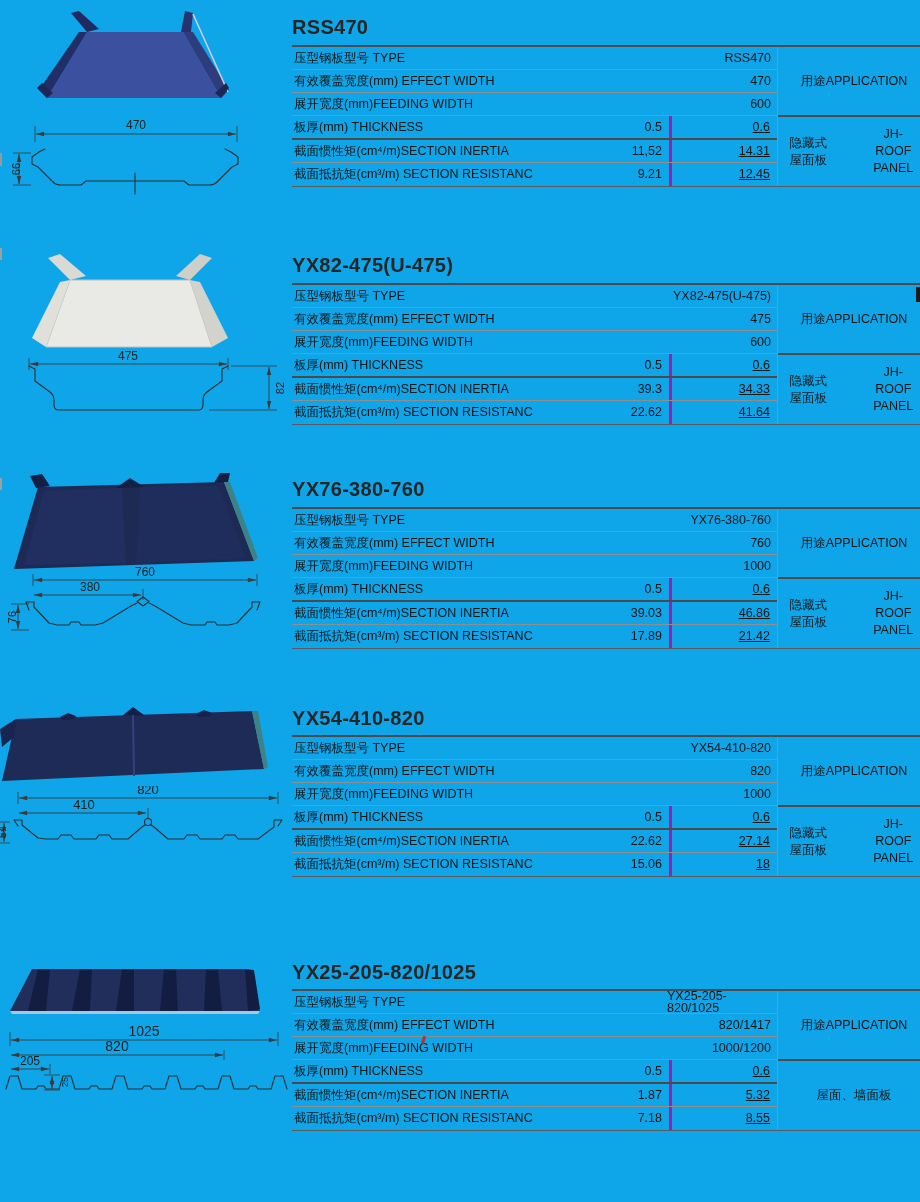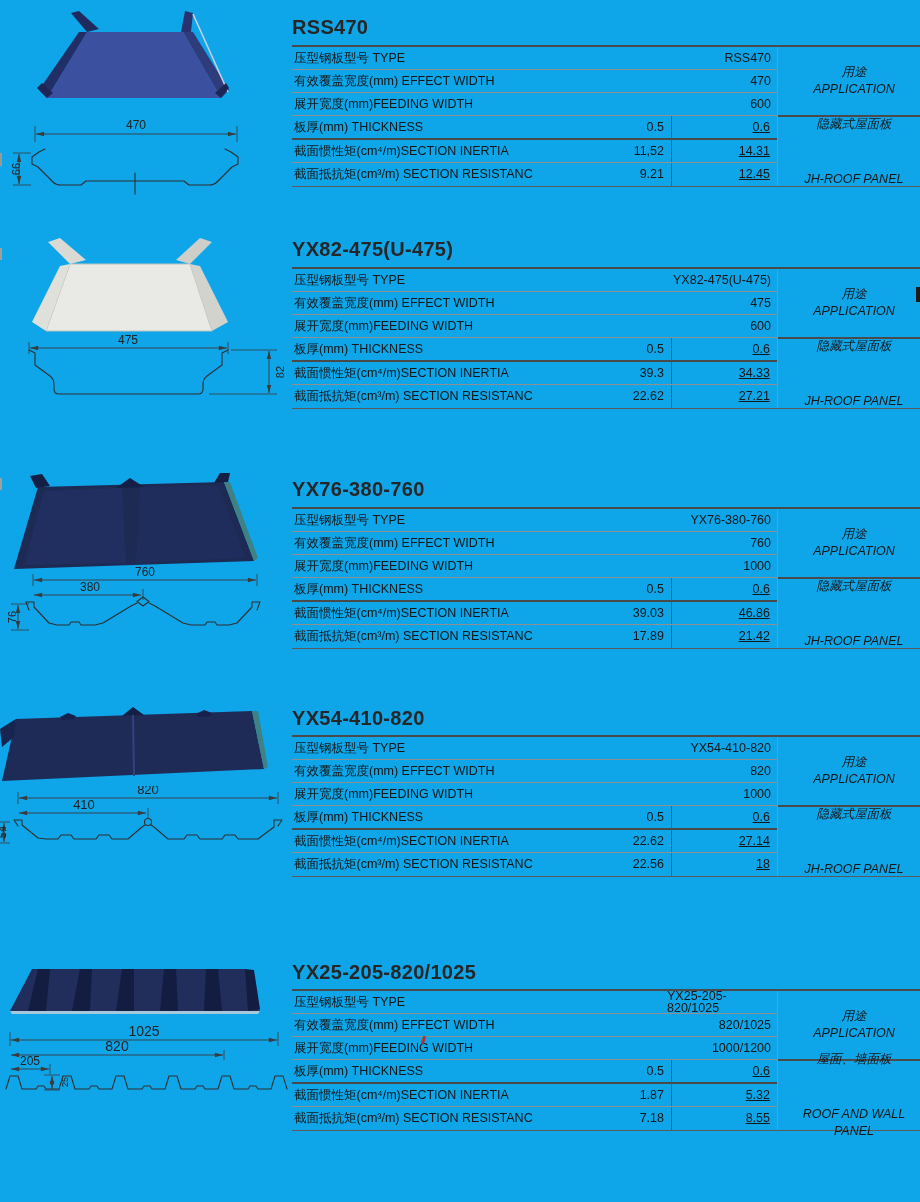--- a/index.html
+++ b/index.html
@@ -11,25 +11,25 @@
   
   .spec{left:292px;width:628px;height:139px;border-top:2px solid #4a4a4a;border-bottom:1px solid #5a5a5a;}
   .rows{position:absolute;left:0;top:0;width:485px;}
   .row{display:flex;align-items:stretch;height:23px;border-bottom:1px solid #8f8f8f;box-sizing:border-box;
        font-size:12.5px;line-height:1;}
   .row.mid{height:24px;border-bottom:2px solid #4a4a4a;}
   .row.last{height:23px;border-bottom:none;}
   .lab{flex:1;display:flex;align-items:center;padding-left:2px;white-space:nowrap;overflow:hidden;}
   .val{width:110px;display:flex;align-items:center;justify-content:flex-end;padding-right:6px;box-sizing:border-box;}
   .c1{width:105px;display:flex;align-items:center;justify-content:flex-end;padding-right:7px;box-sizing:border-box;
-      border-right:1px solid #a21caf;}
+      border-right:3px solid #a21caf;}
   .c2{width:105px;display:flex;align-items:center;justify-content:flex-end;padding-right:7px;box-sizing:border-box;text-decoration:underline;}
   .app{position:absolute;left:485px;top:0;width:142px;height:139px;border-left:1px solid #8f8f8f;}
-  .appcell{height:70px;display:flex;flex-direction:column;align-items:center;justify-content:center;
-           font-size:12.5px;line-height:1.35;box-sizing:border-box;border-bottom:2px solid #4a4a4a;padding-left:10px;text-align:center;font-style:italic;}
+  .appcell{height:70px;display:flex;flex-direction:row;align-items:center;justify-content:center;
+           font-size:12.5px;line-height:1.35;box-sizing:border-box;border-bottom:2px solid #4a4a4a;padding-left:10px;text-align:center;}
   .appcell.b{height:69px;border-bottom:none;gap:38px;}
   
   .cs text{fill:#222;font-family:"Liberation Sans","DejaVu Sans",sans-serif;}
   .cs .ext{stroke:#3b3b3b;stroke-width:.8;}
   .cs .dim{stroke:#3b3b3b;stroke-width:.9;}
   .cs .pr{stroke:#303030;stroke-width:1.1;fill:none;stroke-linejoin:round;stroke-linecap:round;}
   .art{position:absolute;}
 </style>
 </head>
 <body>
@@ -104,21 +104,21 @@
     <text x="131" y="17" text-anchor="middle" font-size="12">470</text>
     <line class="ext" x1="8" y1="41" x2="26" y2="41"></line>
     <line class="ext" x1="8" y1="73" x2="26" y2="73"></line>
     <line class="dim" x1="14" y1="42" x2="14" y2="72" marker-start="url(#arr)" marker-end="url(#arr)"></line>
     <text transform="rotate(-90)" x="-57" y="15" text-anchor="middle" font-size="11">66</text>
     <path class="pr" d="M40,37 L34,40 L27,45 L27,52 L33,55 L48,70 Q51,73 56,73 L76,73 L81,69 L179,69 L184,73 L204,73 Q209,73 212,70 L227,55 L233,52 L233,45 L226,40 L220,37"></path>
     <line class="pr" x1="130" y1="61" x2="130" y2="82"></line>
   </svg>
 </div>
 
-<div class="sec" style="top:234px;height:185px">
+<div class="sec" style="top:250px;height:185px">
   <svg class="photo" style="left:8px;top:2px;width:245px;height:105px" viewBox="0 0 245 105">
     <polygon stroke="#c2c2bc" points="62,28 182,28 204,95 38,95" fill="#e9e9e5"></polygon>
     <polygon fill="#dadad5" points="62,28 40,6 52,2 78,24"></polygon>
     <polygon fill="#cfcfca" points="168,24 192,2 204,6 182,28"></polygon>
     <polygon fill="#e0e0db" points="52,30 62,28 38,95 24,86"></polygon>
     <polygon fill="#d3d3ce" points="182,28 192,30 220,86 204,95"></polygon>
   </svg>
   <h2 class="title" style="top:4px">YX82-475(U-475)</h2>
   <div class="spec" style="top:33px">
     <div class="rows">
@@ -140,21 +140,21 @@
         <span class="c2">0.6</span>
       </div>
       <div class="row">
         <span class="lab">截面惯性矩(cm⁴/m)SECTION INERTIA</span>
         <span class="c1">39.3</span>
         <span class="c2">34.33</span>
       </div>
       <div class="row last">
         <span class="lab">截面抵抗矩(cm³/m) SECTION RESISTANC</span>
         <span class="c1">22.62</span>
-        <span class="c2">27.21</span>
+        <span class="c2">41.64</span>
       </div>
     </div>
     <div class="app">
       <div class="appcell">
         <div>用途</div>
         <div>APPLICATION</div>
       </div>
       <div class="appcell b">
         <div>隐藏式屋面板</div>
         <div>JH-ROOF PANEL</div>
@@ -274,21 +274,21 @@
         <span class="c1">0.5</span>
         <span class="c2">0.6</span>
       </div>
       <div class="row">
         <span class="lab">截面惯性矩(cm⁴/m)SECTION INERTIA</span>
         <span class="c1">22.62</span>
         <span class="c2">27.14</span>
       </div>
       <div class="row last">
         <span class="lab">截面抵抗矩(cm³/m) SECTION RESISTANC</span>
-        <span class="c1">22.56</span>
+        <span class="c1">15.06</span>
         <span class="c2">18</span>
       </div>
     </div>
     <div class="app">
       <div class="appcell">
         <div>用途</div>
         <div>APPLICATION</div>
       </div>
       <div class="appcell b">
         <div>隐藏式屋面板</div>
@@ -327,21 +327,21 @@
   </svg>
   <h2 class="title" style="top:5px">YX25-205-820/1025</h2>
   <div class="spec" style="top:33px">
     <div class="rows">
       <div class="row">
         <span class="lab">压型钢板型号 TYPE</span>
         <span class="val">YX25-205-820/1025</span>
       </div>
       <div class="row">
         <span class="lab">有效覆盖宽度(mm) EFFECT WIDTH</span>
-        <span class="val">820/1025</span>
+        <span class="val">820/1417</span>
       </div>
       <div class="row">
         <span class="lab">展开宽度(mm)FEEDING WIDTH</span>
         <span class="val">1000/1200</span>
       </div>
       <div class="row mid">
         <span class="lab">板厚(mm) THICKNESS</span>
         <span class="c1">0.5</span>
         <span class="c2">0.6</span>
       </div>
@@ -356,21 +356,20 @@
         <span class="c2">8.55</span>
       </div>
     </div>
     <div class="app">
       <div class="appcell">
         <div>用途</div>
         <div>APPLICATION</div>
       </div>
       <div class="appcell b">
         <div>屋面、墙面板</div>
-        <div>ROOF AND WALL PANEL</div>
       </div>
     </div>
   </div>
   <svg class="cs" style="left:0;top:68px;width:290px;height:77px" viewBox="0 0 290 77">
     <line class="ext" x1="10" y1="8" x2="10" y2="22"></line>
     <line class="ext" x1="278" y1="8" x2="278" y2="22"></line>
     <line class="dim" x1="11" y1="16" x2="277" y2="16" marker-start="url(#arr)" marker-end="url(#arr)"></line>
     <text x="144" y="12" text-anchor="middle" font-size="14">1025</text>
     <line class="dim" x1="11" y1="31" x2="223" y2="31" marker-start="url(#arr)" marker-end="url(#arr)"></line>
     <line class="ext" x1="224" y1="26" x2="224" y2="36"></line>

